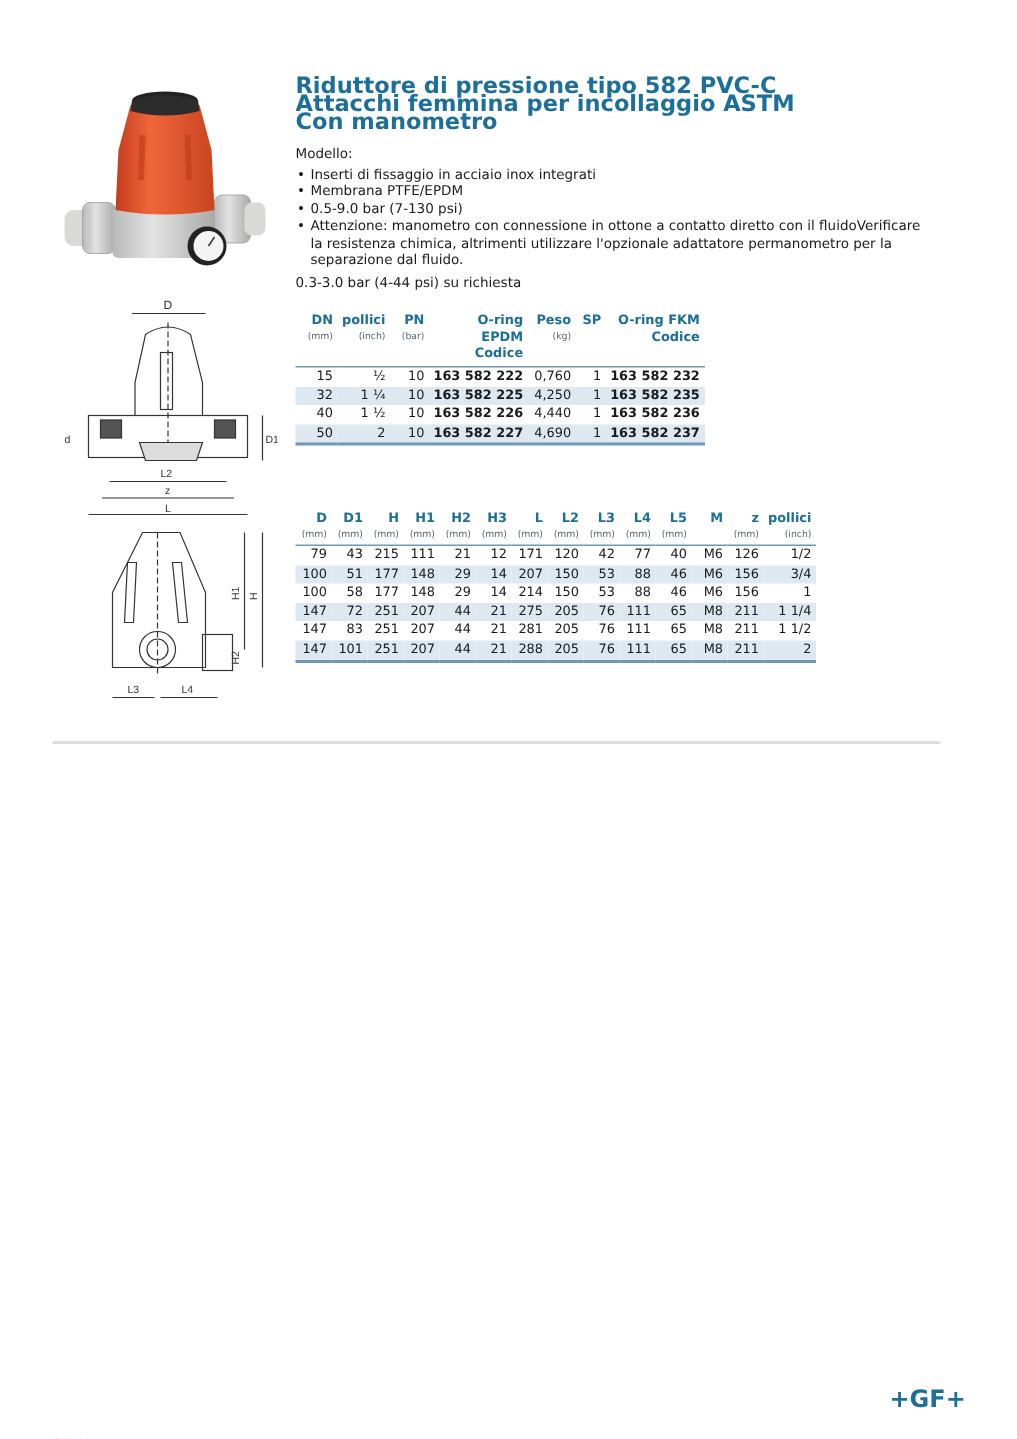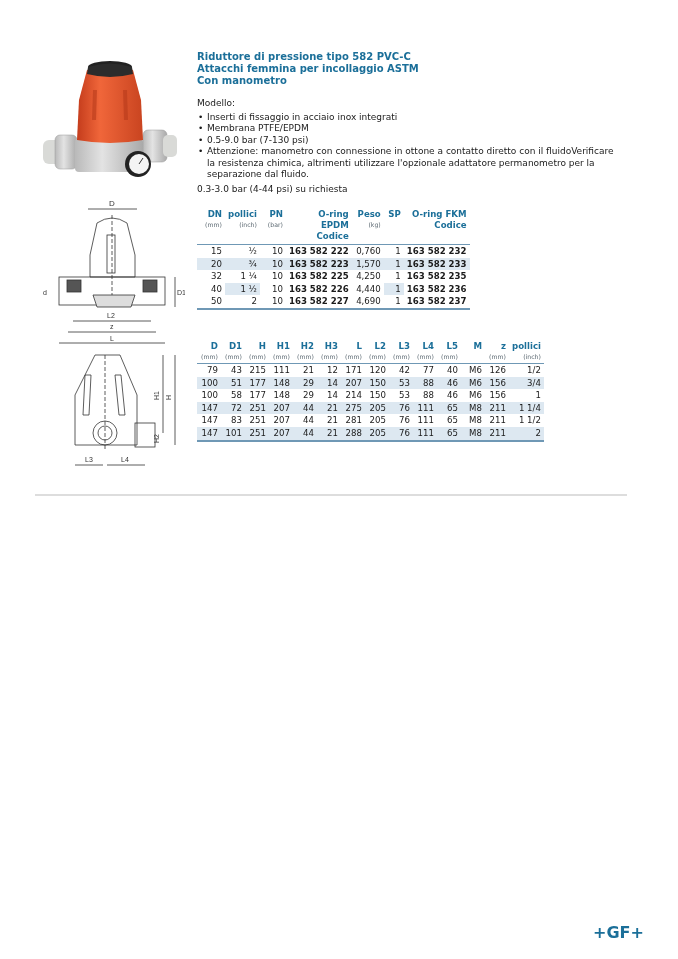--- a/index.html
+++ b/index.html
@@ -1,19 +1,19 @@
 <!DOCTYPE html>
 <html><head>
 <meta charset="utf-8">
 <style>
   html, body { margin:0; padding:0; background:#ffffff; }
   body { width:678px; height:959px; position:relative; overflow:hidden;
          font-family:"DejaVu Sans", "Liberation Sans", sans-serif; color:#1a1a1a; }
   .abs { position:absolute; }
-  .title { left:197px; top:51px; color:#1b6f99; font-weight:bold; font-size:10px; line-height:12px; }
+  .title { left:197px; top:51px; color:#1b6f99; font-weight:bold; font-size:15px; line-height:12px; }
   .model { left:197px; top:98px; font-size:9px; line-height:11.5px; width:420px; }
   .model .mh { font-weight:normal; margin-bottom:2px; }
   .model ul { list-style:none; margin:0; padding:0; }
   .model li { position:relative; padding-left:10px; }
   .model li::before { content:"\2022"; position:absolute; left:1px; top:0; }
   .model .extra { margin-top:3px; }
 
   table.t { border-collapse:collapse; font-size:8.6px; }
   table.t th { color:#1b6f99; font-weight:bold; text-align:right; vertical-align:top; padding:0 3px; line-height:11px; }
   table.t th .u { display:block; font-weight:normal; font-size:6.2px; color:#5a6770; line-height:9px; }
@@ -146,29 +146,20 @@
     <tr>
       <td>15</td>
         <td class="sh">½</td>
         <td>10</td>
         <td class="b">163 582 222</td>
         <td>0,760</td>
         <td class="sh">1</td>
         <td class="b">163 582 232</td>
     </tr>
     <tr>
-      <td class="sh">20</td>
-        <td class="sh">¾</td>
-        <td class="sh">10</td>
-        <td class="b sh">163 582 223</td>
-        <td class="sh">1,570</td>
-        <td class="sh">1</td>
-        <td class="b sh">163 582 233</td>
-    </tr>
-    <tr>
       <td class="sh">32</td>
         <td class="sh">1 ¼</td>
         <td class="sh">10</td>
         <td class="b sh">163 582 225</td>
         <td class="sh">4,250</td>
         <td class="sh">1</td>
         <td class="b sh">163 582 235</td>
     </tr>
     <tr>
       <td>40</td>

